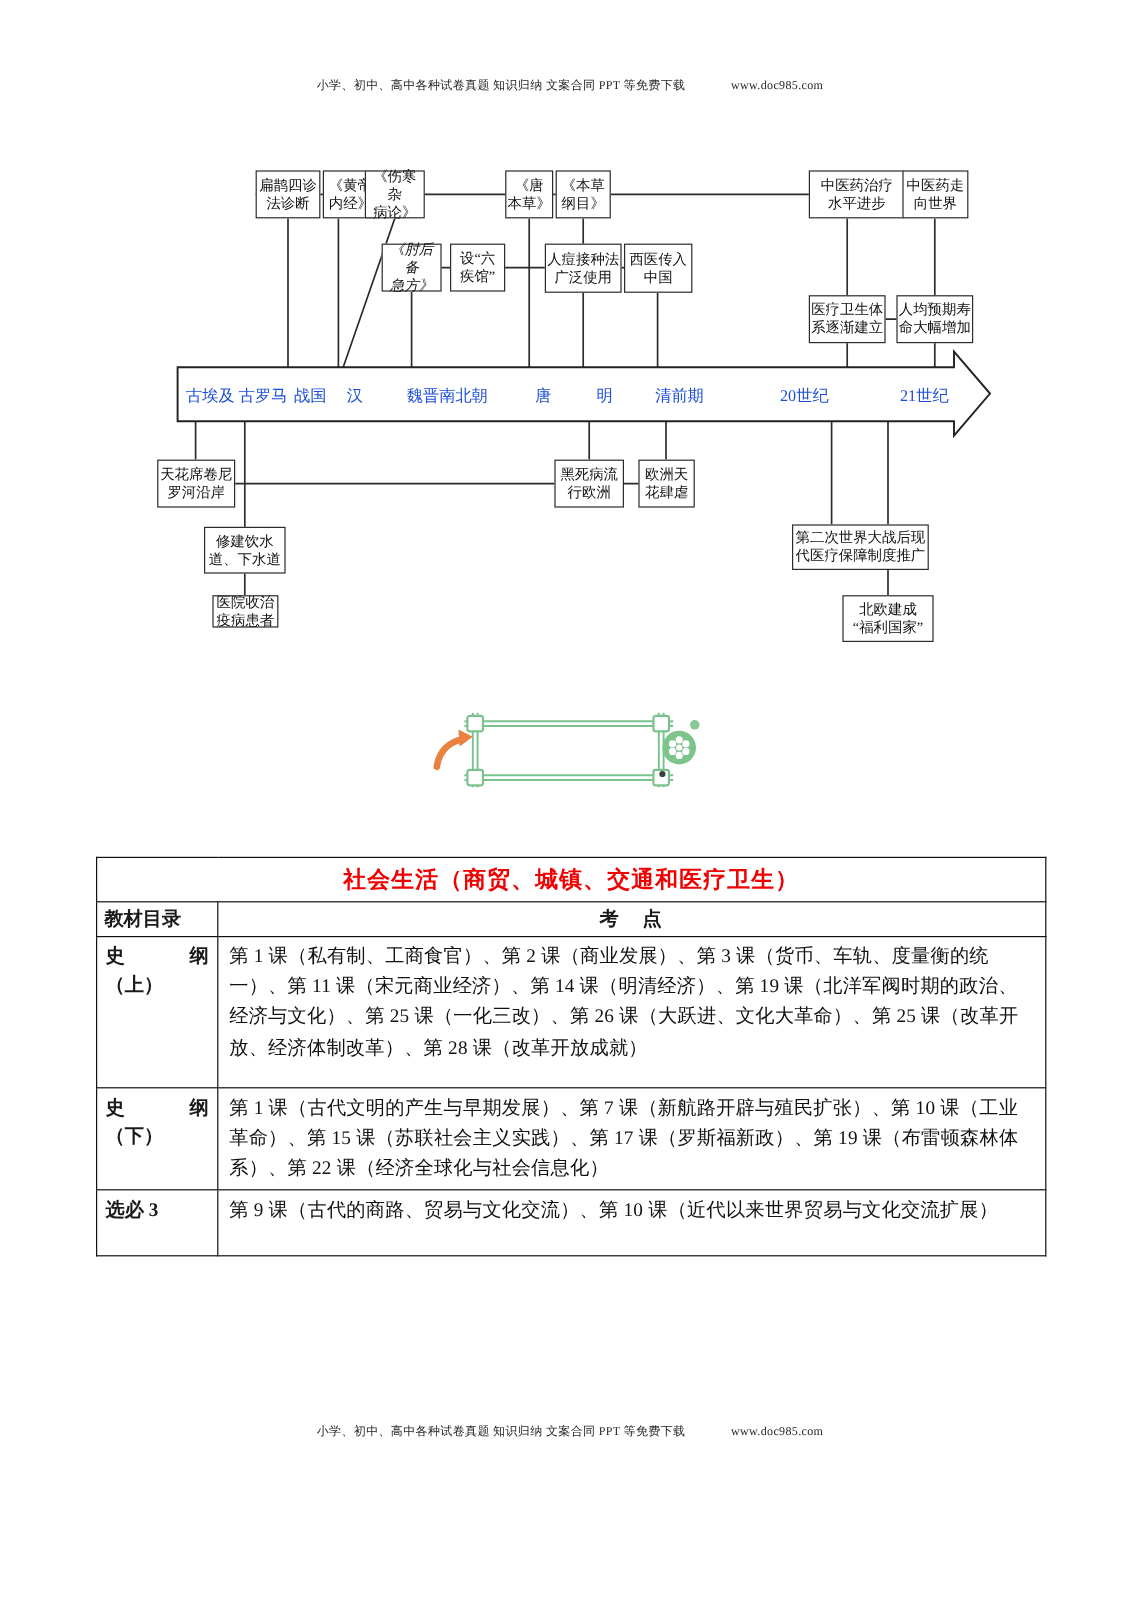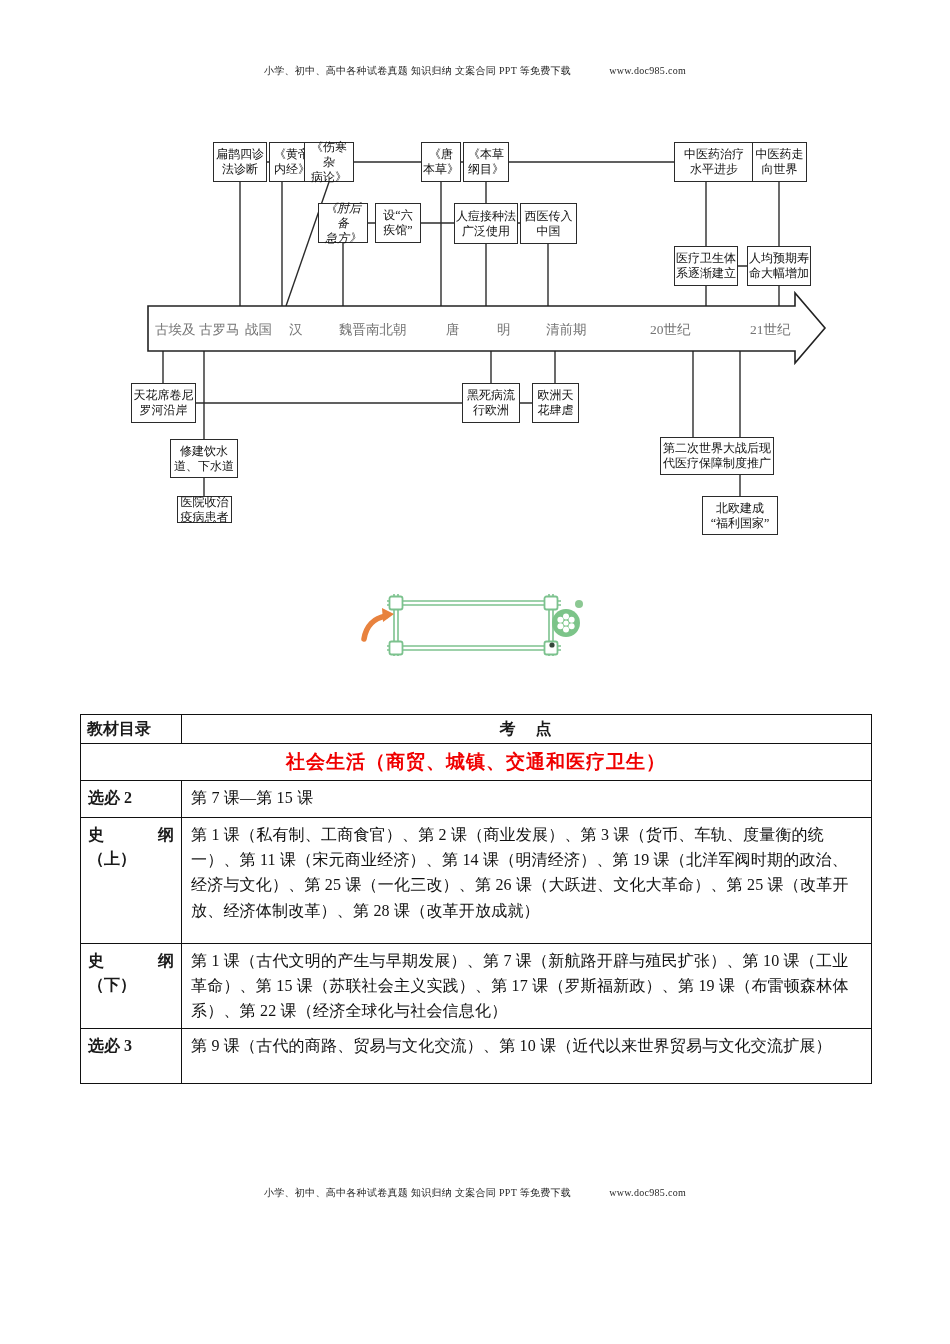--- a/index.html
+++ b/index.html
@@ -5,21 +5,21 @@
   html,body{margin:0;padding:0;background:#ffffff;}
   .page{position:relative;width:950px;height:1344px;background:#fff;overflow:hidden;
         font-family:"Liberation Serif","DejaVu Serif",serif;color:#1a1a1a;}
   .hdr{position:absolute;left:0;width:950px;text-align:center;font-size:10px;color:#262626;letter-spacing:.3px;}
   .hdr .url{margin-left:38px;}
   
   .dg-svg{position:absolute;left:0;top:0;}
   .dbox{position:absolute;background:#fff;border:1.5px solid #2b2b2b;box-sizing:border-box;
         display:flex;align-items:center;justify-content:center;text-align:center;
         font-size:12px;line-height:15px;white-space:pre-line;padding:1px;color:#111;}
-  .tl-label{position:absolute;font-size:13.5px;color:#737373;white-space:nowrap;}
+  .tl-label{position:absolute;font-size:13.5px;color:#1d4ed8;white-space:nowrap;}
   
   .banner{position:absolute;left:358px;top:592px;width:240px;height:70px;}
   .banner-label{position:absolute;left:42px;top:16px;width:150px;text-align:center;
         font-size:26px;font-weight:bold;letter-spacing:7px;color:#85c493;
         font-family:"Liberation Sans","DejaVu Sans",sans-serif;text-indent:7px;}
   
   .kt{position:absolute;left:80px;top:714px;width:792px;border-collapse:collapse;table-layout:fixed;}
   .kt td{border:1.6px solid #111;box-sizing:border-box;vertical-align:top;}
   .kt .title-cell{height:37px;text-align:center;vertical-align:middle;
         color:#f00000;font-weight:bold;font-size:19px;letter-spacing:1px;}
@@ -168,29 +168,25 @@
     </svg>
   </div>
 
   <table class="kt">
     <colgroup>
         <col class="col1">
         <col>
       </colgroup>
     <tbody>
         <tr>
+      <td class="title-cell" colspan="2">社会生活（商贸、城镇、交通和医疗卫生）</td>
+    </tr>
+    <tr>
       <td class="head1">教材目录</td>
       <td class="head2">考　点</td>
-    </tr>
-    <tr>
-      <td class="title-cell" colspan="2">社会生活（商贸、城镇、交通和医疗卫生）</td>
-    </tr>
-    <tr style="height:37px;">
-      <td class="book">选必 2</td>
-      <td class="pts">第 7 课—第 15 课</td>
     </tr>
     <tr style="height:126px;">
       <td class="book">
         <div class="sp">
               <span>史</span>
               <span>纲</span>
             </div>
         <div>（上）</div>
       </td>
       <td class="pts">第 1 课（私有制、工商食官）、第 2 课（商业发展）、第 3 课（货币、车轨、度量衡的统一）、第 11 课（宋元商业经济）、第 14 课（明清经济）、第 19 课（北洋军阀时期的政治、经济与文化）、第 25 课（一化三改）、第 26 课（大跃进、文化大革命）、第 25 课（改革开放、经济体制改革）、第 28 课（改革开放成就）</td>

